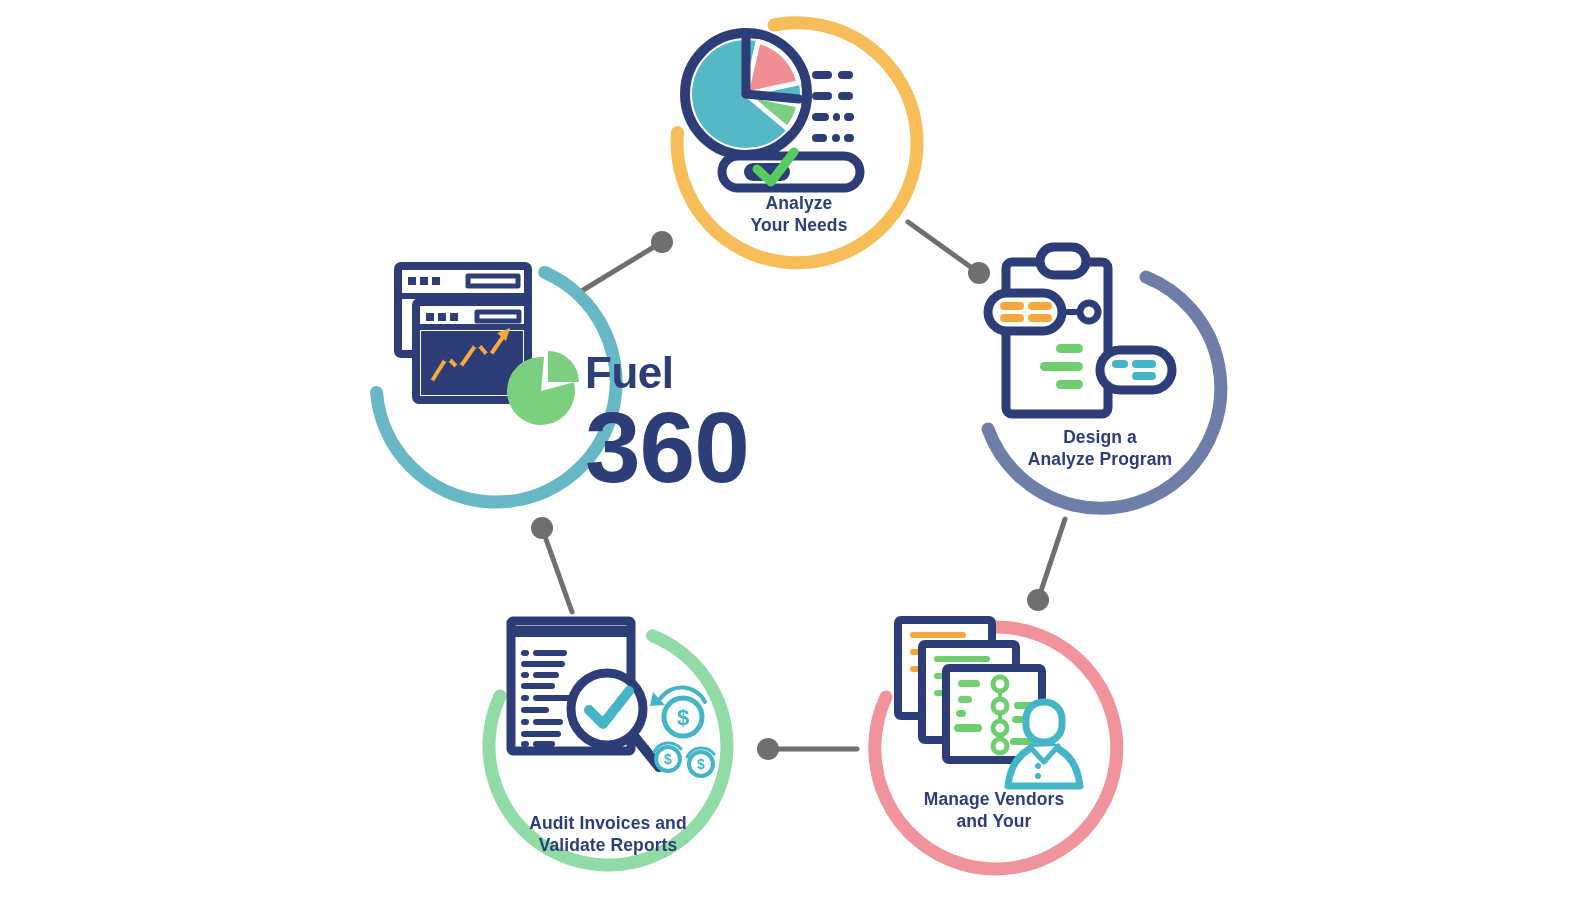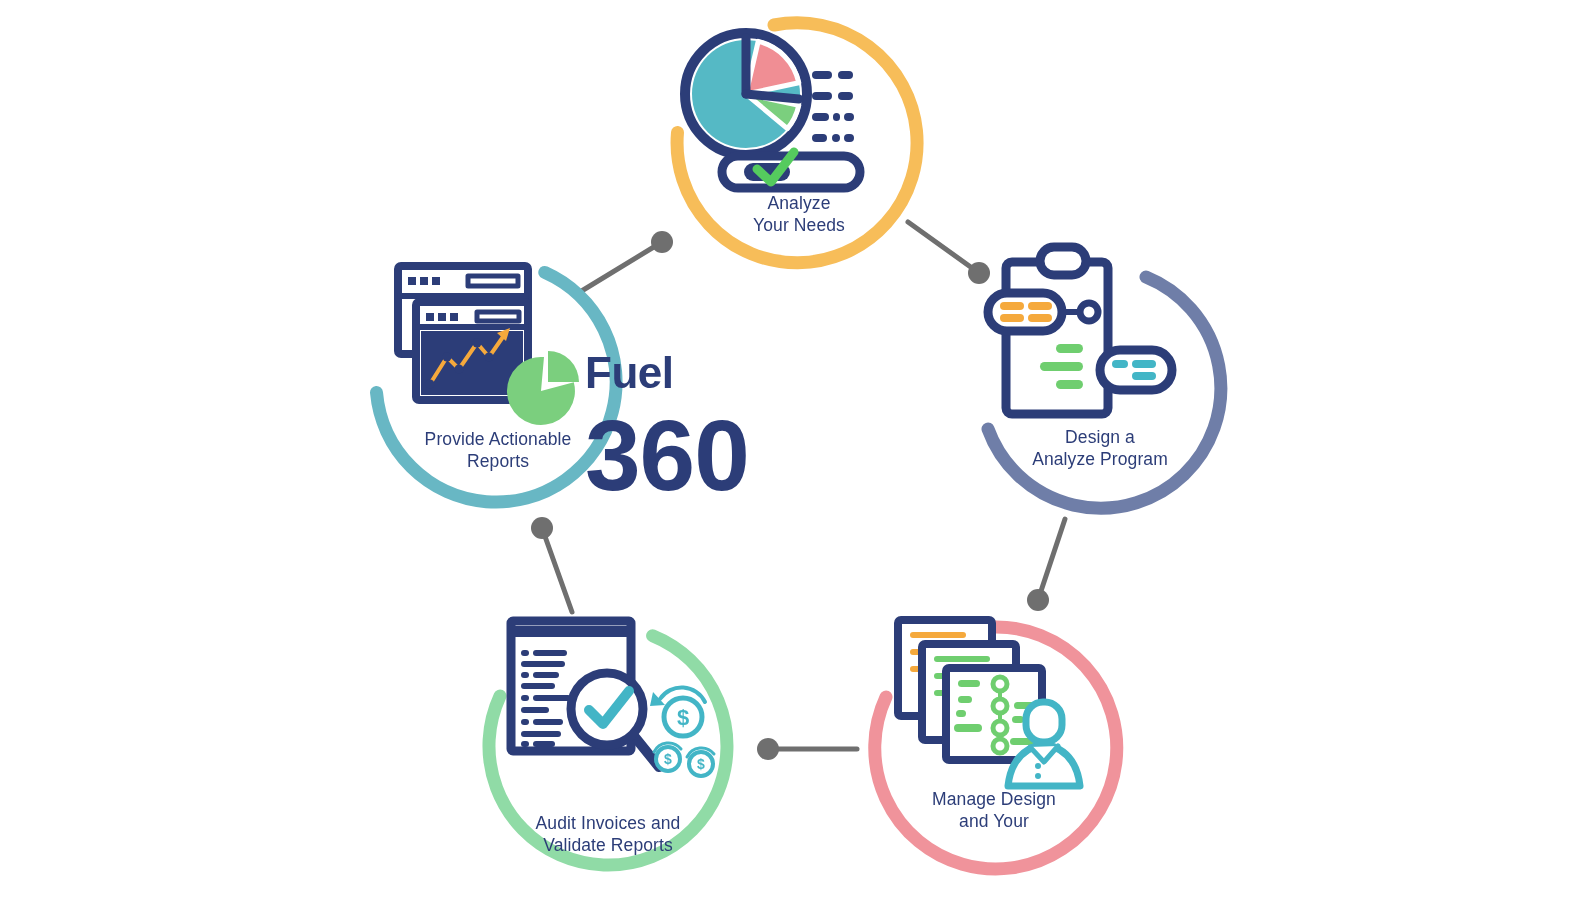--- a/index.html
+++ b/index.html
@@ -24,28 +24,28 @@
   .f-teal{fill:var(--c-teal);stroke:none;}
   .f-orange{fill:var(--c-orange);stroke:none;}
   .f-green{fill:var(--c-green);stroke:none;}
   .f-piegreen{fill:var(--c-piegreen);}
   .f-pieteal{fill:var(--c-pieteal);stroke:none;}
   .f-piepink{fill:var(--c-piepink);}
   .dollar{fill:var(--c-teal);stroke:none;font-weight:bold;text-anchor:middle;
           font-family:"Liberation Sans",sans-serif;}
   .node-label{
     position:absolute;text-align:center;color:var(--c-textnavy);
-    font-size:17.5px;line-height:21.5px;font-weight:400;letter-spacing:.1px;
+    font-size:17.5px;line-height:21.5px;font-weight:700;letter-spacing:.1px;
   }
   .title{
     position:absolute;left:585px;top:352px;width:400px;text-align:left;
     color:var(--c-textnavy);font-weight:bold;
   }
   .title .t1,.title .t2{font-size:44px;line-height:42px;letter-spacing:-0.5px;}
-  .title .t3{font-size:100px;line-height:98px;letter-spacing:-1px;margin-top:12px;}
+  .title .t3{font-size:100px;line-height:98px;letter-spacing:-1px;margin-top:4px;}
 </style>
 </head>
 <body>
 
 <div class="canvas">
 
   <svg width="1596" height="898" viewBox="0 0 1596 898">
 
     <g>
       <line class="ln" x1="575" y1="295" x2="662" y2="242"></line>
@@ -226,30 +226,26 @@
 
   <div class="node-label" style="left:699px;top:193px;width:200px;">
     <div>Analyze</div>
     <div>Your Needs</div>
   </div>
   <div class="node-label" style="left:1000px;top:427px;width:200px;">
     <div>Design a</div>
     <div>Analyze Program</div>
   </div>
   <div class="node-label" style="left:874px;top:789px;width:240px;">
-    <div>Manage Design</div>
+    <div>Manage Vendors</div>
     <div>and Your</div>
   </div>
   <div class="node-label" style="left:488px;top:789px;width:240px;margin-top:24px;">
     <div>Audit Invoices and</div>
     <div>Validate Reports</div>
   </div>
-  <div class="node-label" style="left:398px;top:429px;width:200px;">
-    <div>Provide Actionable</div>
-    <div>Reports</div>
-  </div>
 
   <div class="title">
     <div class="t1">Fuel</div>
     <div class="t3">360</div>
   </div>
 
 </div>
 
 </body></html>

